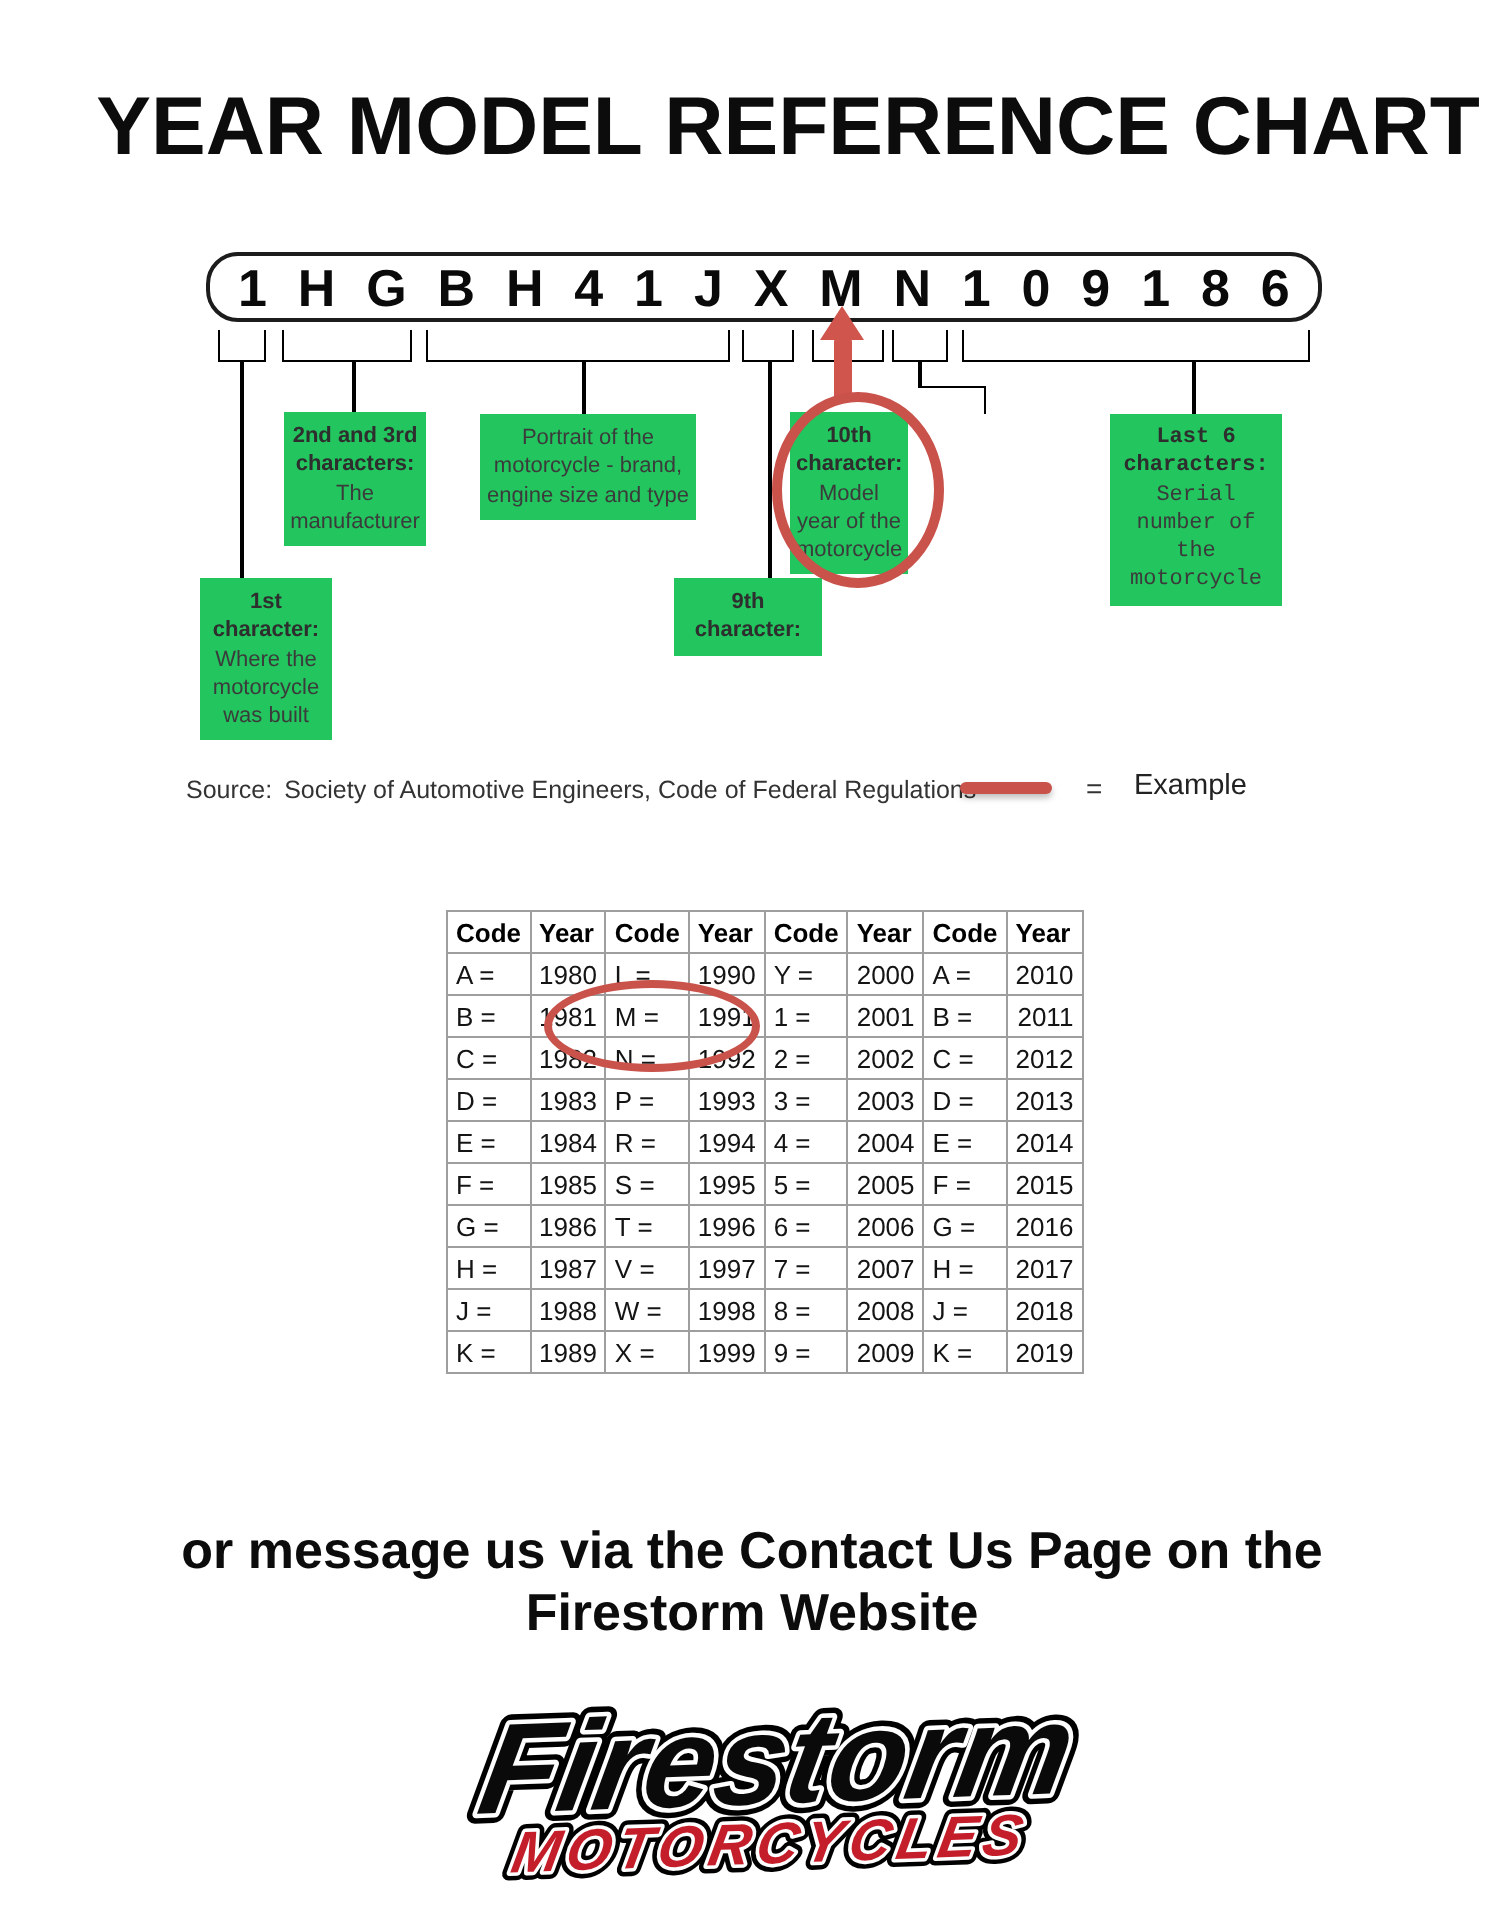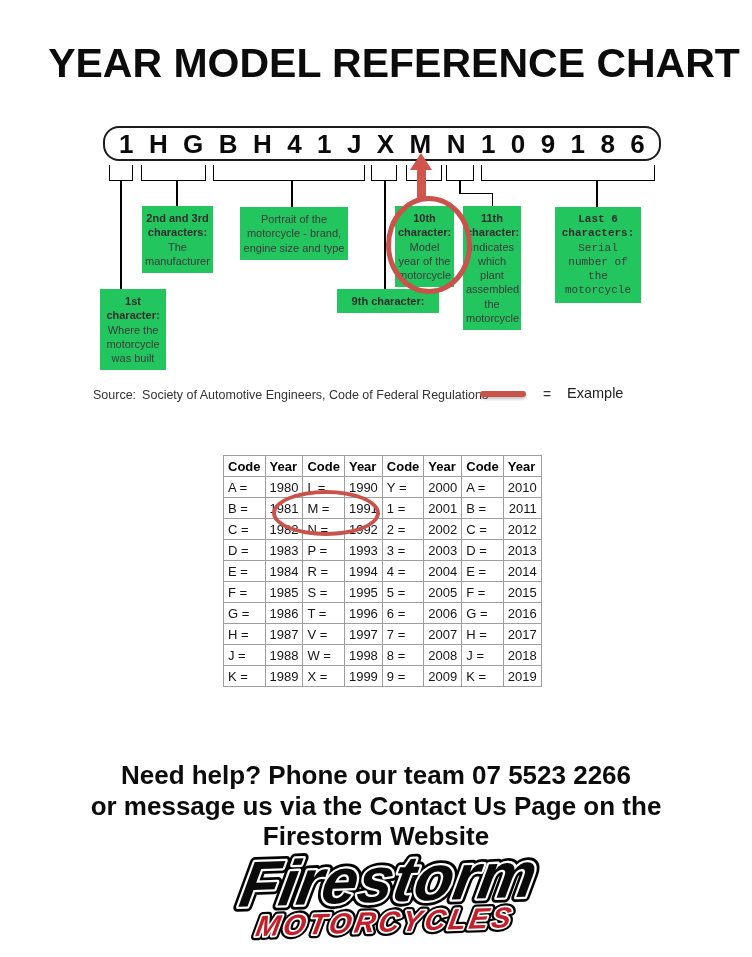--- a/index.html
+++ b/index.html
@@ -127,30 +127,26 @@
     <div class="co-h">1st character:</div>
     <div class="co-b">Where the motorcycle was built</div>
   </div>
   <div class="callout" style="left:142px; top:206px; width:71px;">
     <div class="co-h">2nd and 3rd characters:</div>
     <div class="co-b">The manufacturer</div>
   </div>
   <div class="callout" style="left:240px; top:207px; width:108px;">
     <div class="co-b">Portrait of the motorcycle - brand, engine size and type</div>
   </div>
-  <div class="callout" style="left:337px; top:289px; width:102px;">
+  <div class="callout" style="left:337px; top:289px; width:74px;">
     <div class="co-h">9th character:</div>
   </div>
   <div class="callout" style="left:395px; top:206px; width:59px;">
     <div class="co-h">10th character:</div>
     <div class="co-b">Model year of the motorcycle</div>
-  </div>
-  <div class="callout" style="left:463px; top:206px; width:58px;">
-    <div class="co-h">11th character:</div>
-    <div class="co-b">Indicates which plant assembled the motorcycle</div>
   </div>
   <div class="callout" style="left:555px; top:207px; width:86px;font-family:Liberation Mono, monospace;">
     <div class="co-h">Last 6 characters:</div>
     <div class="co-b">Serial number of the motorcycle</div>
   </div>
 
   <div class="red-circle circle-10"></div>
 
   <div class="source-row">
     <span class="source-label">Source:</span><span>Society of Automotive Engineers, Code of Federal Regulations</span>
@@ -272,21 +268,20 @@
           <td class="year">2009</td>
           <td class="code">K =</td>
           <td class="year">2019</td>
         </tr>
       </tbody>
   </table>
 
   <div class="red-circle circle-table"></div>
 
   <div class="help">
-    <div>Need help?  Phone our team 07 5523 2266</div>
     <div>or message us via the Contact Us Page on the</div>
     <div>Firestorm Website</div>
   </div>
 
   <svg class="logo-svg" viewBox="0 0 752 100">
     <g transform="rotate(-2 376 55) skewX(-12)">
       <text class="logo-out" x="396" y="52" text-anchor="middle">Firestorm</text>
       <text class="logo-mid" x="396" y="52" text-anchor="middle">Firestorm</text>
       <text class="logo-top" x="396" y="52" text-anchor="middle">Firestorm</text>
       <text class="logo2-out" x="400" y="82" text-anchor="middle">MOTORCYCLES</text>

